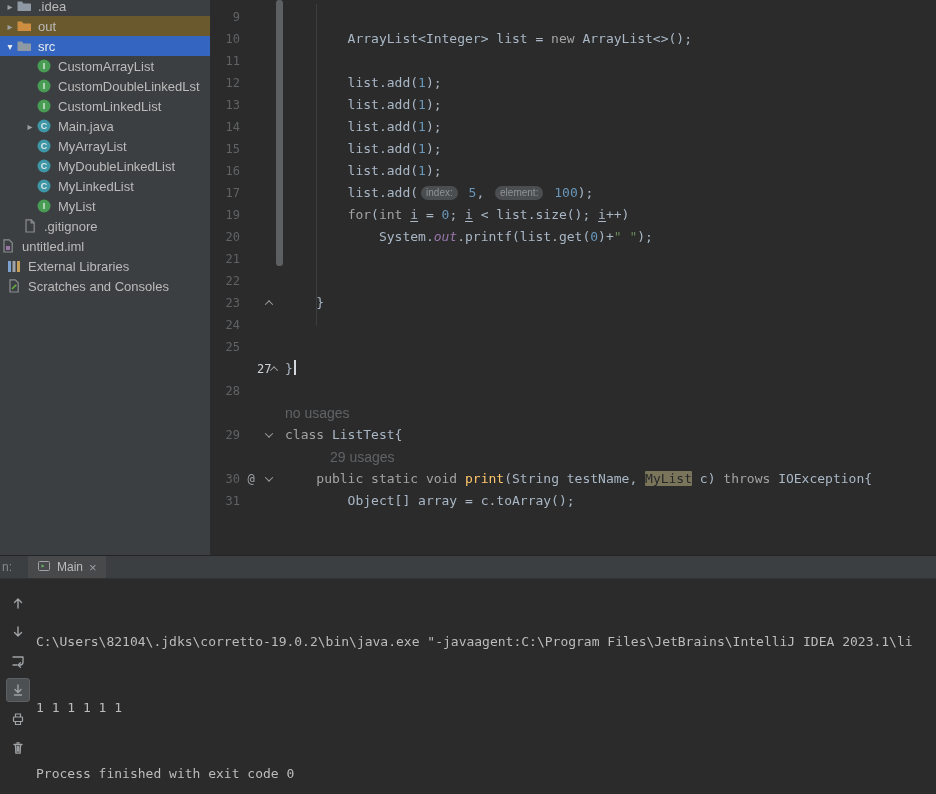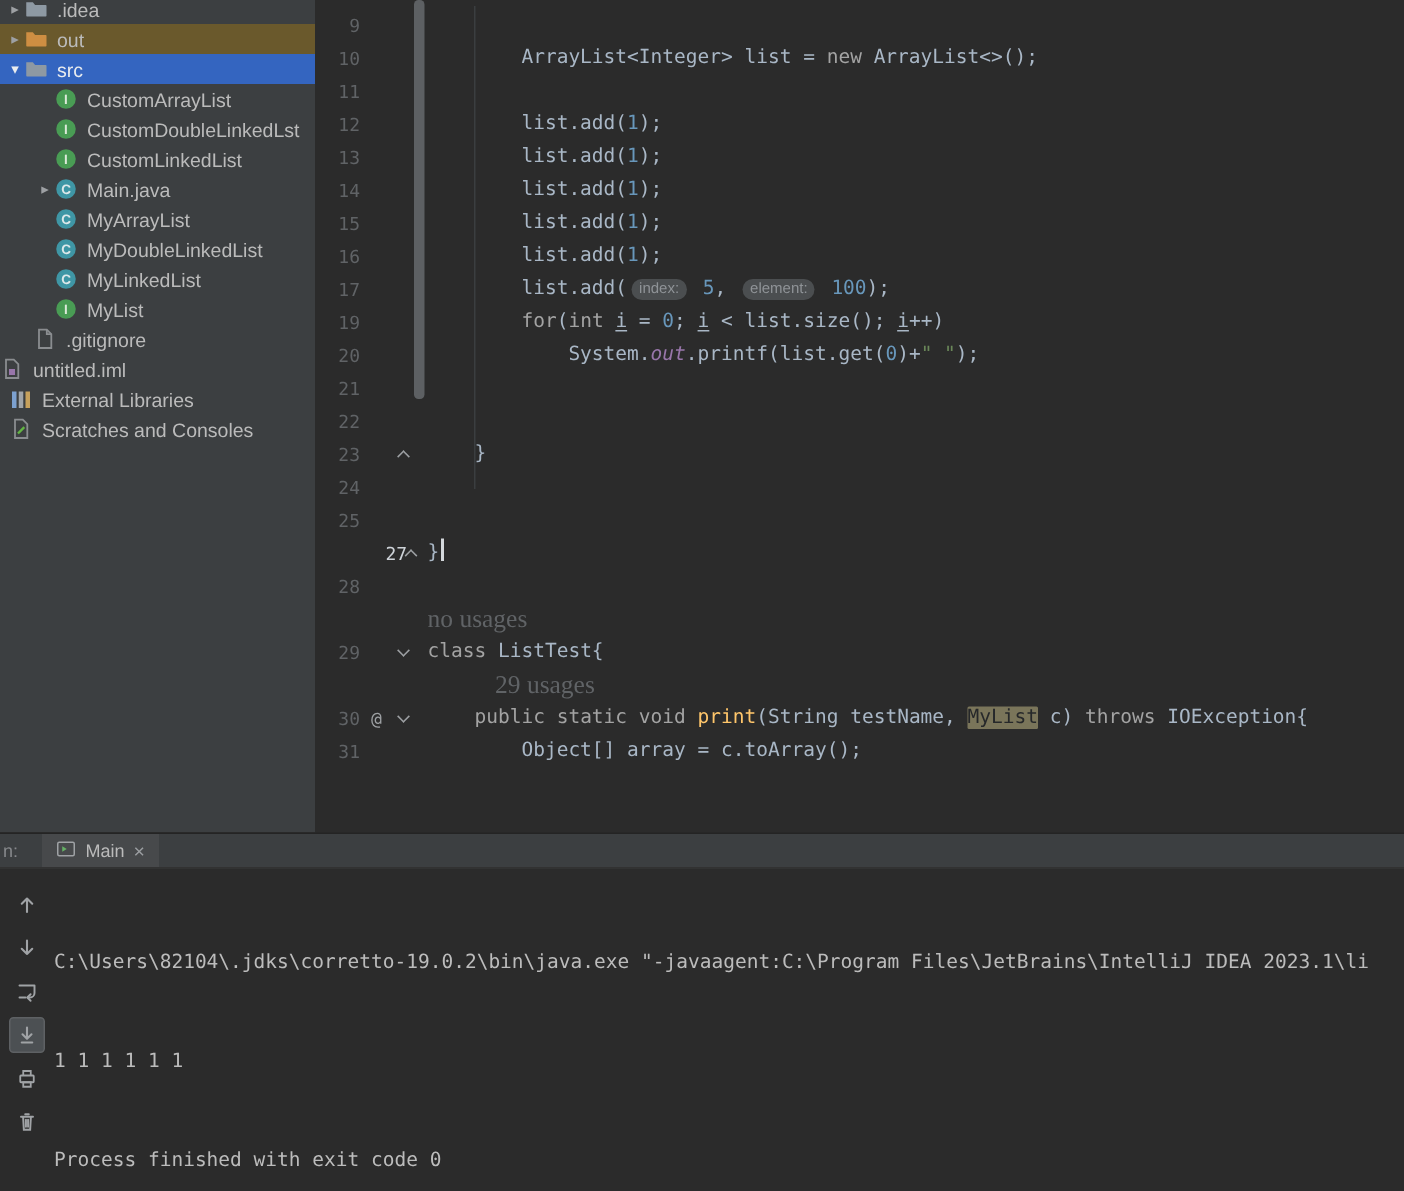--- a/index.html
+++ b/index.html
@@ -37,21 +37,21 @@
   .sel .code{background:#2d55bb;}
   .kw{color:#a3a3a3;}
   .num{color:#6897bb;}
   .str{color:#6a8759;}
   .field{color:#9876aa;font-style:italic;}
   .method{color:#ffc66b;}
   .var{text-decoration:underline;text-underline-offset:2px;}
   .hl{background:#7a755a;color:#26282a;border-radius:1px;}
   .inlay{display:inline-block;background:#4b4e50;color:#8f9397;font-size:10px;line-height:14px;height:14px;
          padding:0 5px;border-radius:7px;vertical-align:1px;margin:0 3px;font-family:"Liberation Sans",sans-serif;}
-  .meta{color:#606366;font-size:17px;font-family:Liberation Serif, serif;}
+  .meta{color:#606366;font-size:14px;font-family:Liberation Sans, sans-serif;}
   .caret{display:inline-block;width:2px;height:15px;background:#d4d8dc;vertical-align:-2px;margin-left:1px;}
   .bulb{display:inline-block;width:9px;height:9px;border-radius:50%;background:#e9b63e;margin-left:8px;vertical-align:-1px;}
   
   .console{position:absolute;left:0;top:555px;right:0;bottom:0;background:#2b2b2b;border-top:1px solid #242424;}
   .cbar{height:22px;background:#3c3f41;display:flex;align-items:center;border-bottom:1px solid #323232;}
   .runlabel{color:#87898c;font-size:12px;width:26px;padding-left:2px;flex:none;}
   .ctab{display:flex;align-items:center;gap:6px;background:#47494b;height:22px;padding:0 9px;color:#bbbbbb;font-size:12px;}
   .ctab .close{color:#9b9ea1;font-size:13px;line-height:1;}
   .cbody{display:flex;height:276px;}
   .ctools{width:36px;flex:none;display:flex;flex-direction:column;align-items:center;padding-top:12px;gap:5px;}

